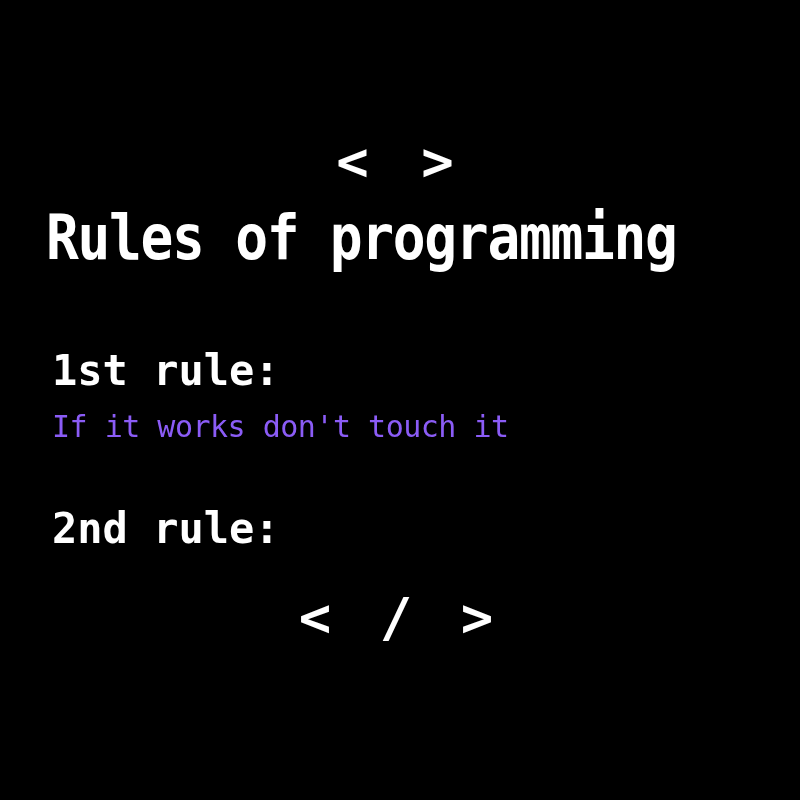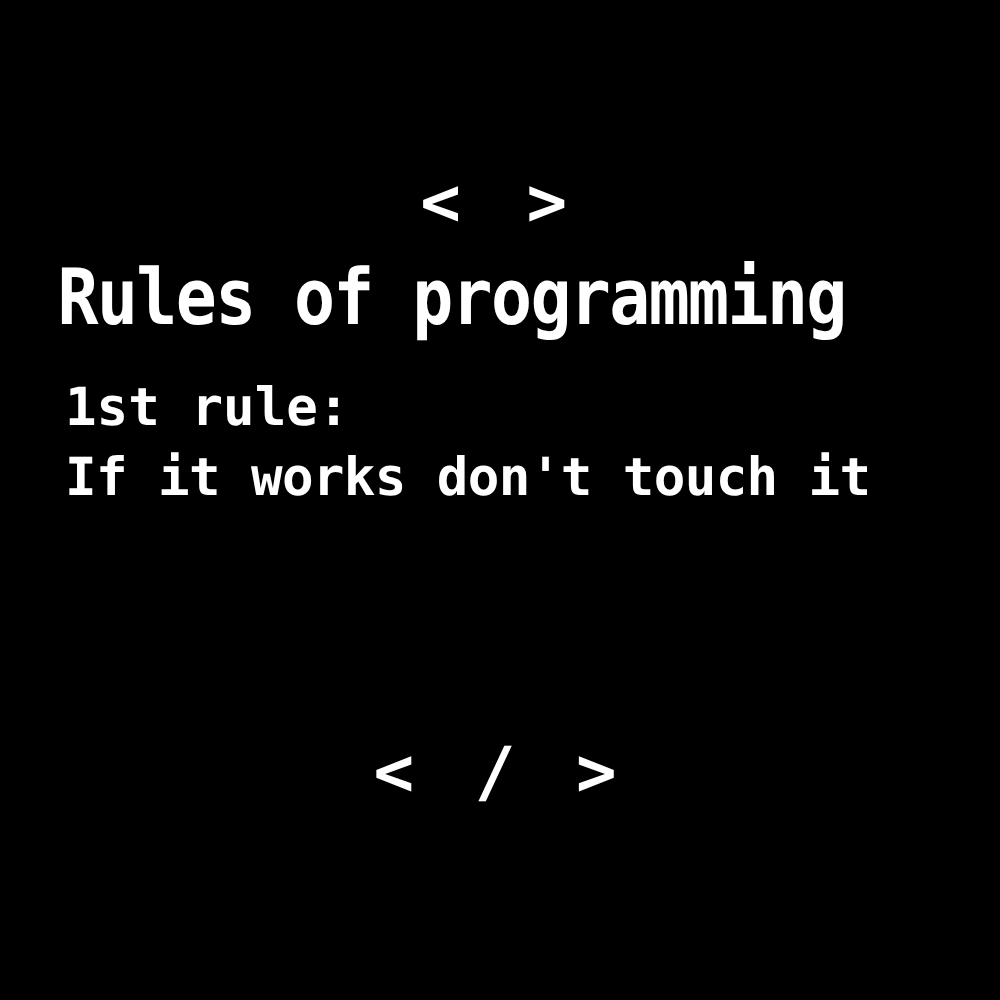--- a/index.html
+++ b/index.html
@@ -58,37 +58,38 @@
   
   .rules {
     position: absolute;
     top: 300px;
     left: 52px;
     width: 740px;
   }
 
   .rule-block {
     margin-bottom: 26px;
+    margin-top: 45px;
   }
 
   .rule-label {
     color: #ffffff;
     font-family: "DejaVu Sans Mono", monospace;
     font-weight: 700;
     font-size: 42px;
     line-height: 52px;
     letter-spacing: 0px;
     white-space: nowrap;
   }
 
   .rule-text {
-    color: #ffffff;
+    color: #8b5cf6;
     font-family: "DejaVu Sans Mono", monospace;
-    font-weight: 700;
-    font-size: 42px;
+    font-weight: 400;
+    font-size: 30px;
     line-height: 60px;
     letter-spacing: -0.5px;
     white-space: nowrap;
   }
 
   .rule-block.second .rule-label {
     line-height: 54px;
   }
 
   
@@ -117,19 +118,20 @@
   <div class="title">Rules of programming</div>
 
   <div class="rules">
 
     <div class="rule-block first">
       <div class="rule-label">1st rule:</div>
       <div class="rule-text">If it works don't touch it</div>
     </div>
 
     <div class="rule-block second">
+      <div class="rule-label">2nd rule:</div>
     </div>
 
   </div>
 
   <div class="tag-close">&lt; / &gt;</div>
 
 </div>
 
 </body></html>

